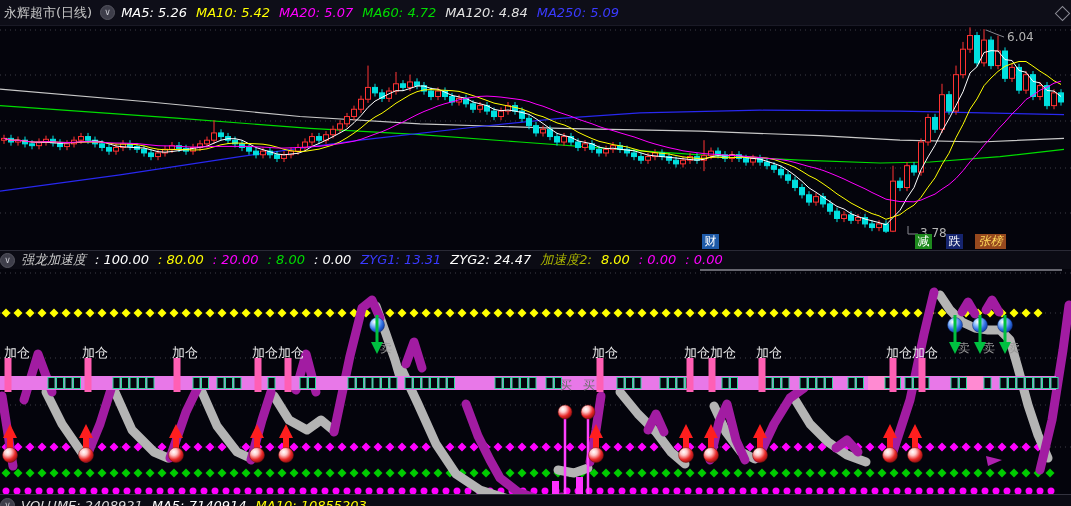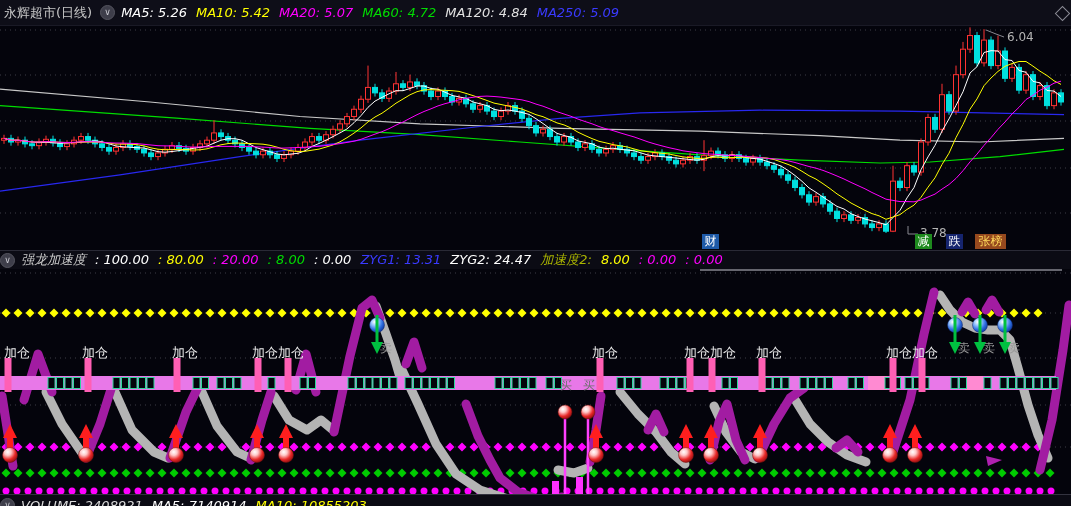--- a/index.html
+++ b/index.html
@@ -398,21 +398,21 @@
       </g>
       <polyline points="986,30 996,34 1004,37" fill="none" stroke="#888890" stroke-width="1"></polyline>
       <text x="1007" y="41" fill="#B4B4B4" font-size="12">6.04</text>
       <polyline points="908,226 908,234 918,234" fill="none" stroke="#888890" stroke-width="1"></polyline>
       <text x="920" y="237" fill="#B4B4B4" font-size="12">3.78</text>
     </svg>
   <div id="tag-layer">
       <div class="tag" style="left: 702px; width: 17px; background: rgb(30, 90, 168); color: rgb(255, 255, 255);">财</div>
       <div class="tag" style="left: 915px; width: 17px; background: rgb(30, 138, 30); color: rgb(255, 255, 255);">减</div>
       <div class="tag" style="left: 946px; width: 17px; background: rgb(21, 36, 110); color: rgb(255, 255, 255);">跌</div>
-      <div class="tag" style="left: 975px; width: 31px; background: rgb(150, 73, 30); color: rgb(255, 217, 90);">张榜</div>
+      <div class="tag" style="left: 975px; width: 31px; background: rgb(150, 73, 30); color: rgb(255, 217, 90); font-style: italic;">张榜</div>
     </div>
 
   <div class="hdr" id="ind-hdr">
     <span class="chev">∨</span>
     <span id="ind-hdr-segs"><span class="seg" style="color: rgb(200, 200, 200);">强龙加速度</span><span class="seg" style="color: rgb(255, 255, 255);">: 100.00</span><span class="seg" style="color: rgb(255, 255, 0);">: 80.00</span><span class="seg" style="color: rgb(255, 0, 255);">: 20.00</span><span class="seg" style="color: rgb(0, 220, 0);">: 8.00</span><span class="seg" style="color: rgb(255, 255, 255);">: 0.00</span><span class="seg" style="color: rgb(58, 58, 255);">ZYG1: 13.31</span><span class="seg" style="color: rgb(255, 255, 255);">ZYG2: 24.47</span><span class="seg" style="color: rgb(170, 180, 0);">加速度2:</span><span class="seg" style="color: rgb(255, 255, 0);">8.00</span><span class="seg" style="color: rgb(255, 0, 255);">: 0.00</span><span class="seg" style="color: rgb(255, 0, 255);">: 0.00</span></span>
   </div>
 
   <svg id="ind-svg" width="1071" height="226" viewBox="0 268 1071 226">
       <defs>
         <radialGradient id="redBall" cx="35%" cy="30%" r="75%">

